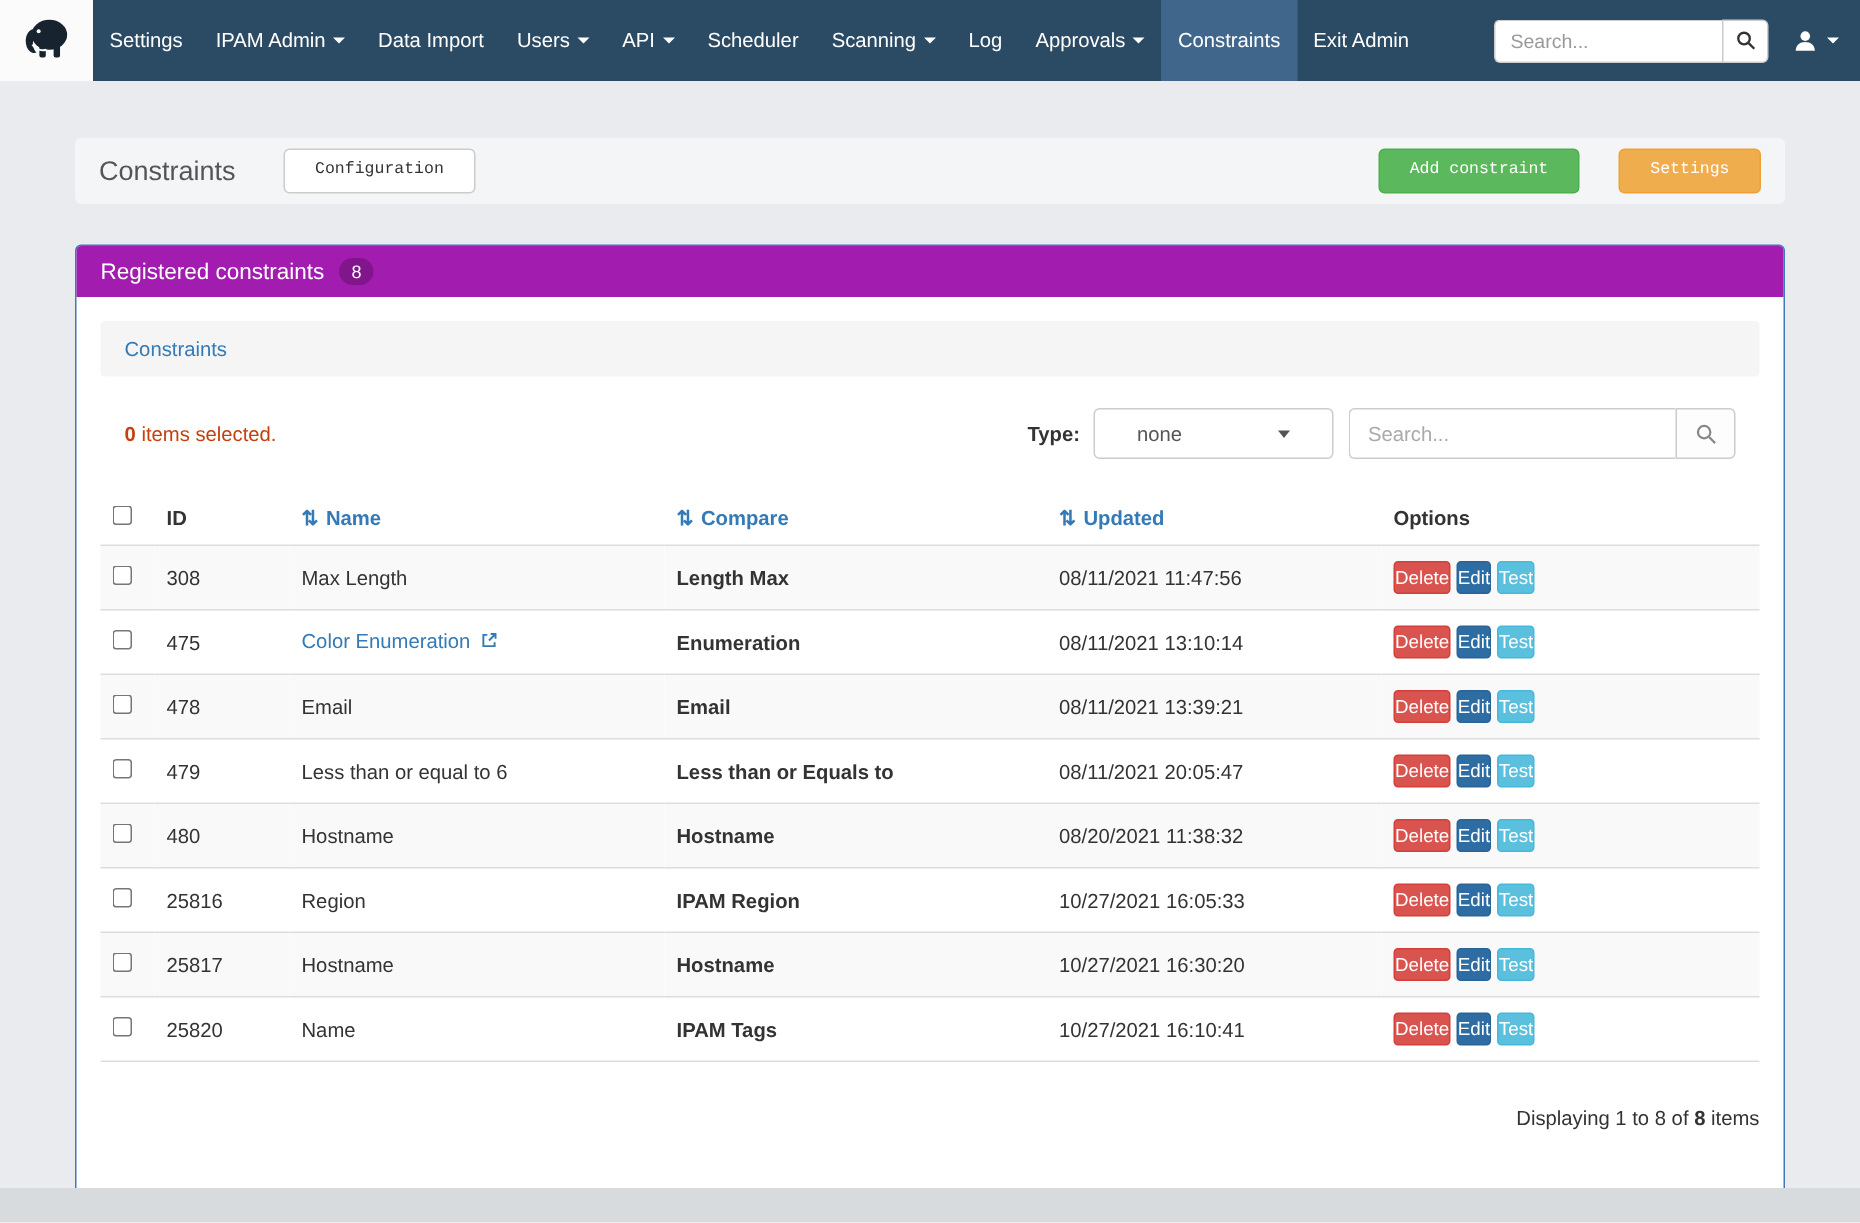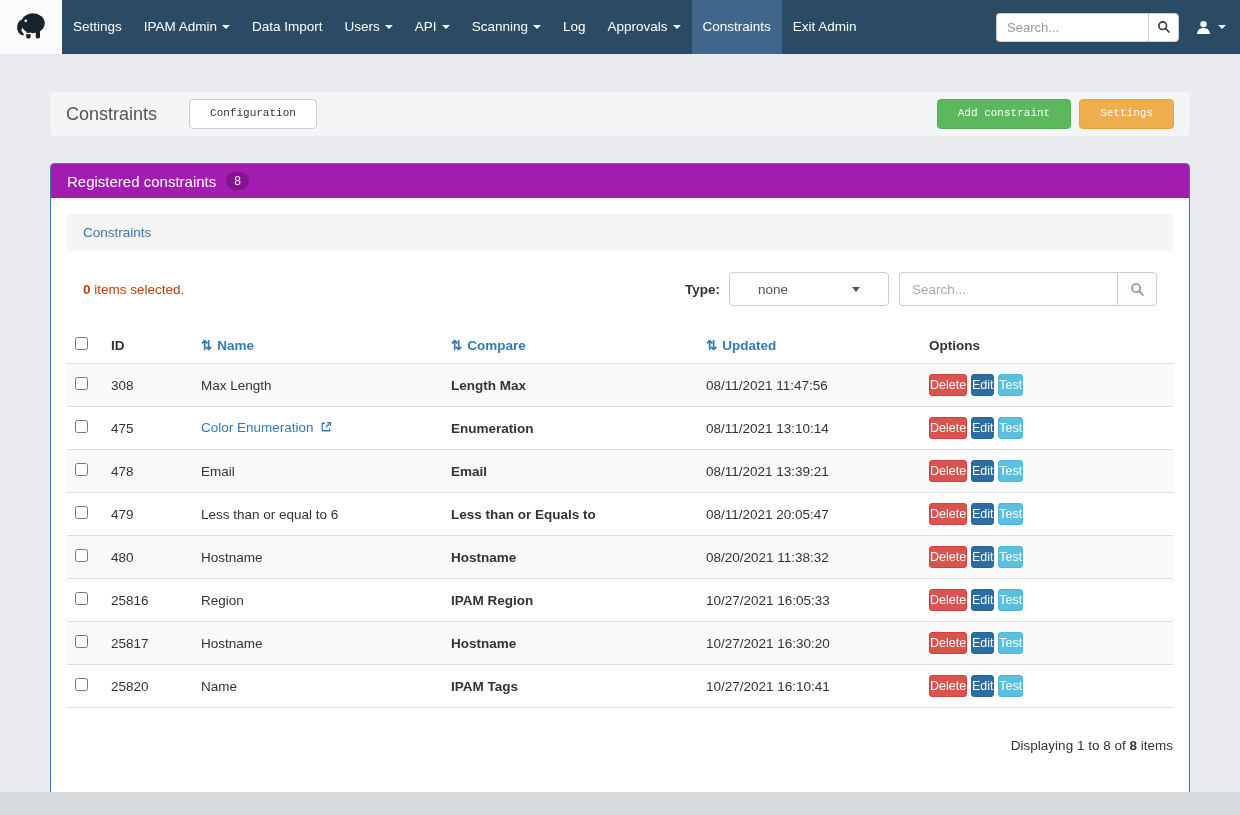--- a/index.html
+++ b/index.html
@@ -49,21 +49,21 @@
     margin-top:38px; height:44px; background:#f4f5f6; border-radius:4px;
     display:flex; align-items:center; padding:0 16px;
   }
   .page-title { font-size:18px; color:#555; margin-right:32px; }
   .btn {
     display:inline-block; border-radius:4px; cursor:pointer;
     font-family:Liberation Mono, monospace; font-size:11px;
     padding:7px 20px; border:1px solid transparent; line-height:1.2;
   }
   .btn-default { background:#fff; border-color:#ccc; color:#333; }
-  .header-actions { margin-left:auto; display:flex; gap:8px; }
+  .header-actions { margin-left:auto; display:flex; gap:26px; }
   .btn-success { background:#5cb85c; border-color:#4cae4c; color:#fff; }
   .btn-warning { background:#f0ad4e; border-color:#eea236; color:#fff; }
 
   
   .panel {
     margin-top:27px; background:#fff; border:1px solid #3d7ab7;
     border-radius:4px; margin-bottom:12px;
   }
   .panel-heading {
     background:#a21caf; color:#fff; padding:8px 16px; font-size:15px;
@@ -148,20 +148,21 @@
       <circle cx="14.5" cy="13.5" r="1.4" fill="#fbfbfb"></circle>
       <path d="M10 23 q4 5 10 3.5" stroke="#fbfbfb" stroke-width="1.3" fill="none"></path>
     </svg>
   </div>
   <ul class="nav-items">
     <li><a>Settings</a></li>
     <li><a><span>IPAM Admin</span><span class="caret"></span></a></li>
     <li><a>Data Import</a></li>
     <li><a><span>Users</span><span class="caret"></span></a></li>
     <li><a><span>API</span><span class="caret"></span></a></li>
+    <li><a>Scheduler</a></li>
     <li><a><span>Scanning</span><span class="caret"></span></a></li>
     <li><a>Log</a></li>
     <li><a><span>Approvals</span><span class="caret"></span></a></li>
     <li><a class="active">Constraints</a></li>
     <li><a>Exit Admin</a></li>
   </ul>
   <div class="nav-right">
     <div class="nav-search">
       <input type="text" placeholder="Search..." style="">
       <button>

